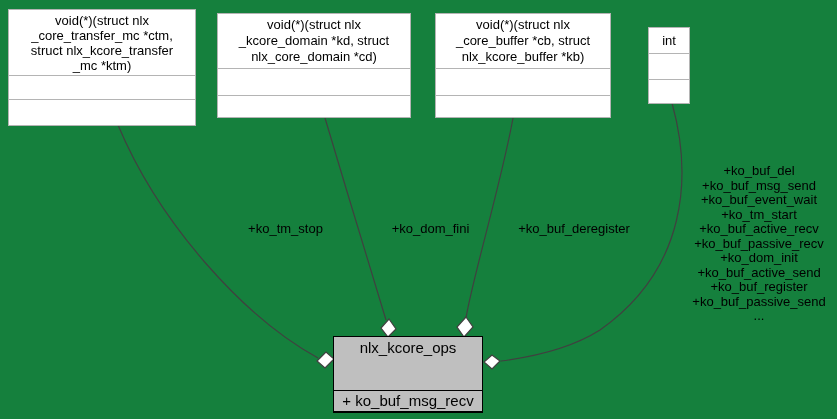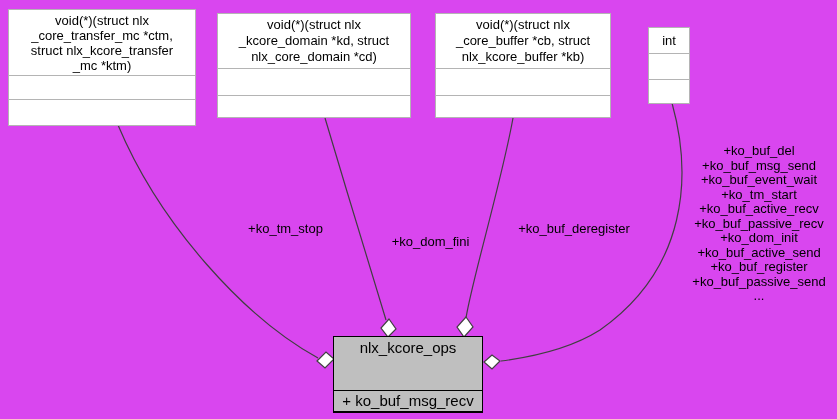--- a/index.html
+++ b/index.html
@@ -1,17 +1,17 @@
 <!DOCTYPE html>
 <html><head>
 <meta charset="utf-8">
 <style>
   html,body{margin:0;padding:0;background:#ffffff;}
   #canvas{
-    position:relative;width:837px;height:419px;background:#d946ef;overflow:hidden;
+    position:relative;width:837px;height:419px;background:#15803d;overflow:hidden;
     font-family:"Liberation Sans","DejaVu Sans",sans-serif;color:#000;
   }
   .edges-svg{position:absolute;left:0;top:0;width:837px;height:419px;}
   .uml-node{
     position:absolute;background:#ffffff;border:1px solid #b4b4b4;
     box-sizing:border-box;display:flex;flex-direction:column;
     font-size:13px;line-height:15px;text-align:center;
   }
   .uml-node .sec{box-sizing:border-box;}
   .uml-node .sec + .sec{border-top:1px solid #b4b4b4;}
@@ -94,25 +94,25 @@
       <span>nlx_kcore_ops</span>
     </div>
     <div class="sec" style="height:25px;margin-top:32px;">
       <span>+ ko_buf_msg_recv</span>
     </div>
     <div class="sec" style="flex:1;"></div>
   </div>
 
   <div class="edge-label" style="left:238px;top:221px;width:95px;">+ko_tm_stop</div>
 
-  <div class="edge-label" style="left:383px;top:221px;width:95px;margin-top:13px;">+ko_dom_fini</div>
+  <div class="edge-label" style="left:383px;top:221px;width:95px;">+ko_dom_fini</div>
 
   <div class="edge-label" style="left:504px;top:221px;width:140px;">+ko_buf_deregister</div>
 
-  <div class="edge-label multi" style="left:683px;top:144px;width:152px;">+ko_buf_del
+  <div class="edge-label multi" style="left:683px;top:164px;width:152px;">+ko_buf_del
 +ko_buf_msg_send
 +ko_buf_event_wait
 +ko_tm_start
 +ko_buf_active_recv
 +ko_buf_passive_recv
 +ko_dom_init
 +ko_buf_active_send
 +ko_buf_register
 +ko_buf_passive_send
 ...</div>

